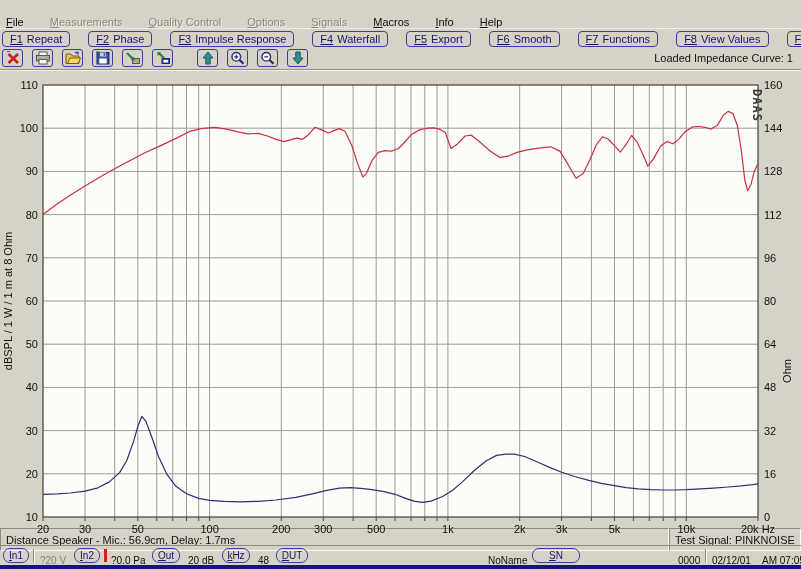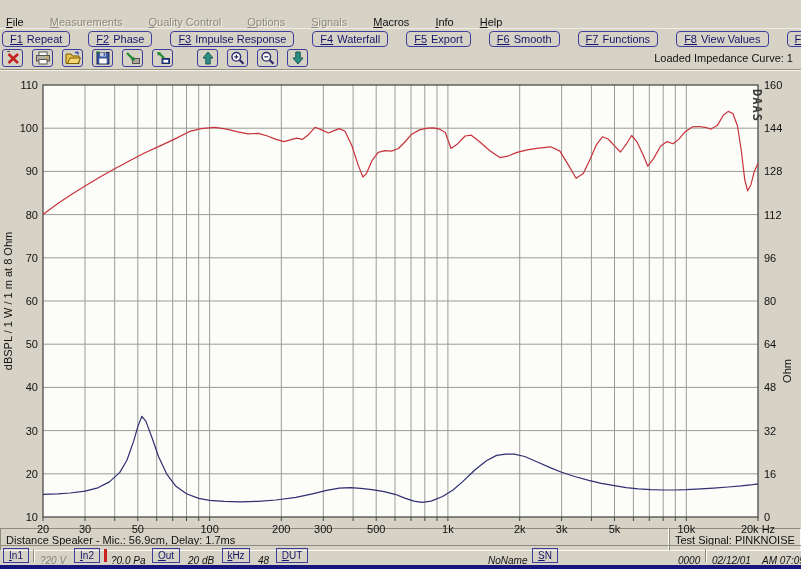--- a/index.html
+++ b/index.html
@@ -39,24 +39,24 @@
   
   .statusrow1 { height:17px; display:flex; font-size:11px; }
   .spanel { border:1px solid; border-color:#8f8b7c #fbfaf4 #fbfaf4 #8f8b7c; height:23px;
             display:flex; align-items:center; padding:0 5px; white-space:nowrap; overflow:hidden; }
   .spanel.left { width:669px; }
   .spanel.right { flex:1; }
 
   .statusrow2 { height:20px; position:relative; font-size:10px;
                 border-top:1px solid #8f8b7c; }
   .sbtn { position:absolute; top:2px; height:15px; display:inline-block; text-align:center;
-          border:1px solid #3d3d9e; border-radius:0; background:transparent; font-size:10px;
+          border:1px solid #3d3d9e; border-radius:7px; background:transparent; font-size:10px;
           color:#16166b; line-height:13px; padding:0 3px; font-family:"Liberation Sans",sans-serif; }
   .sbtn::first-letter { text-decoration:underline; }
-  .sval { position:absolute; top:9px; white-space:nowrap;font-style:italic; }
+  .sval { position:absolute; top:9px; white-space:nowrap; }
   .sval.gray { color:#87847a; }
   .vsep { position:absolute; top:3px; width:2px; height:13px;
           border-left:1px solid #8f8b7c; border-right:1px solid #fbfaf4; }
   .redmark { position:absolute; top:3px; width:3px; height:13px; background:#cc2222; }
 
   .navy-strip { height:4px; background:#15157c; margin-top:auto; }
 </style>
 </head>
 <body>
 
@@ -313,21 +313,21 @@
     <span class="sval gray" style="left:40px;">?20 V</span>
     <button class="sbtn" style="left:74px; width:26px;">In2</button>
     <span class="redmark" style="left:104px;"></span>
     <span class="sval" style="left:111px;">?0.0 Pa</span>
     <button class="sbtn" style="left:152px; width:28px;">Out</button>
     <span class="sval" style="left:188px;">20 dB</span>
     <button class="sbtn" style="left:222px; width:28px;">kHz</button>
     <span class="sval" style="left:258px;">48</span>
     <button class="sbtn" style="left:276px; width:32px;">DUT</button>
     <span class="sval" style="left:488px;">NoName</span>
-    <button class="sbtn" style="left:532px; width:26px;">SN</button>
+    <button class="sbtn" style="left:532px; width:48px;">SN</button>
     <span class="sval" style="left:678px;">0000</span>
     <span class="vsep" style="left:705px;"></span>
     <span class="sval" style="left:712px;">02/12/01</span>
     <span class="sval" style="left:762px;">AM 07:05:36</span>
   </div>
 
   <div class="navy-strip"></div>
 </div>
 
 </body></html>

